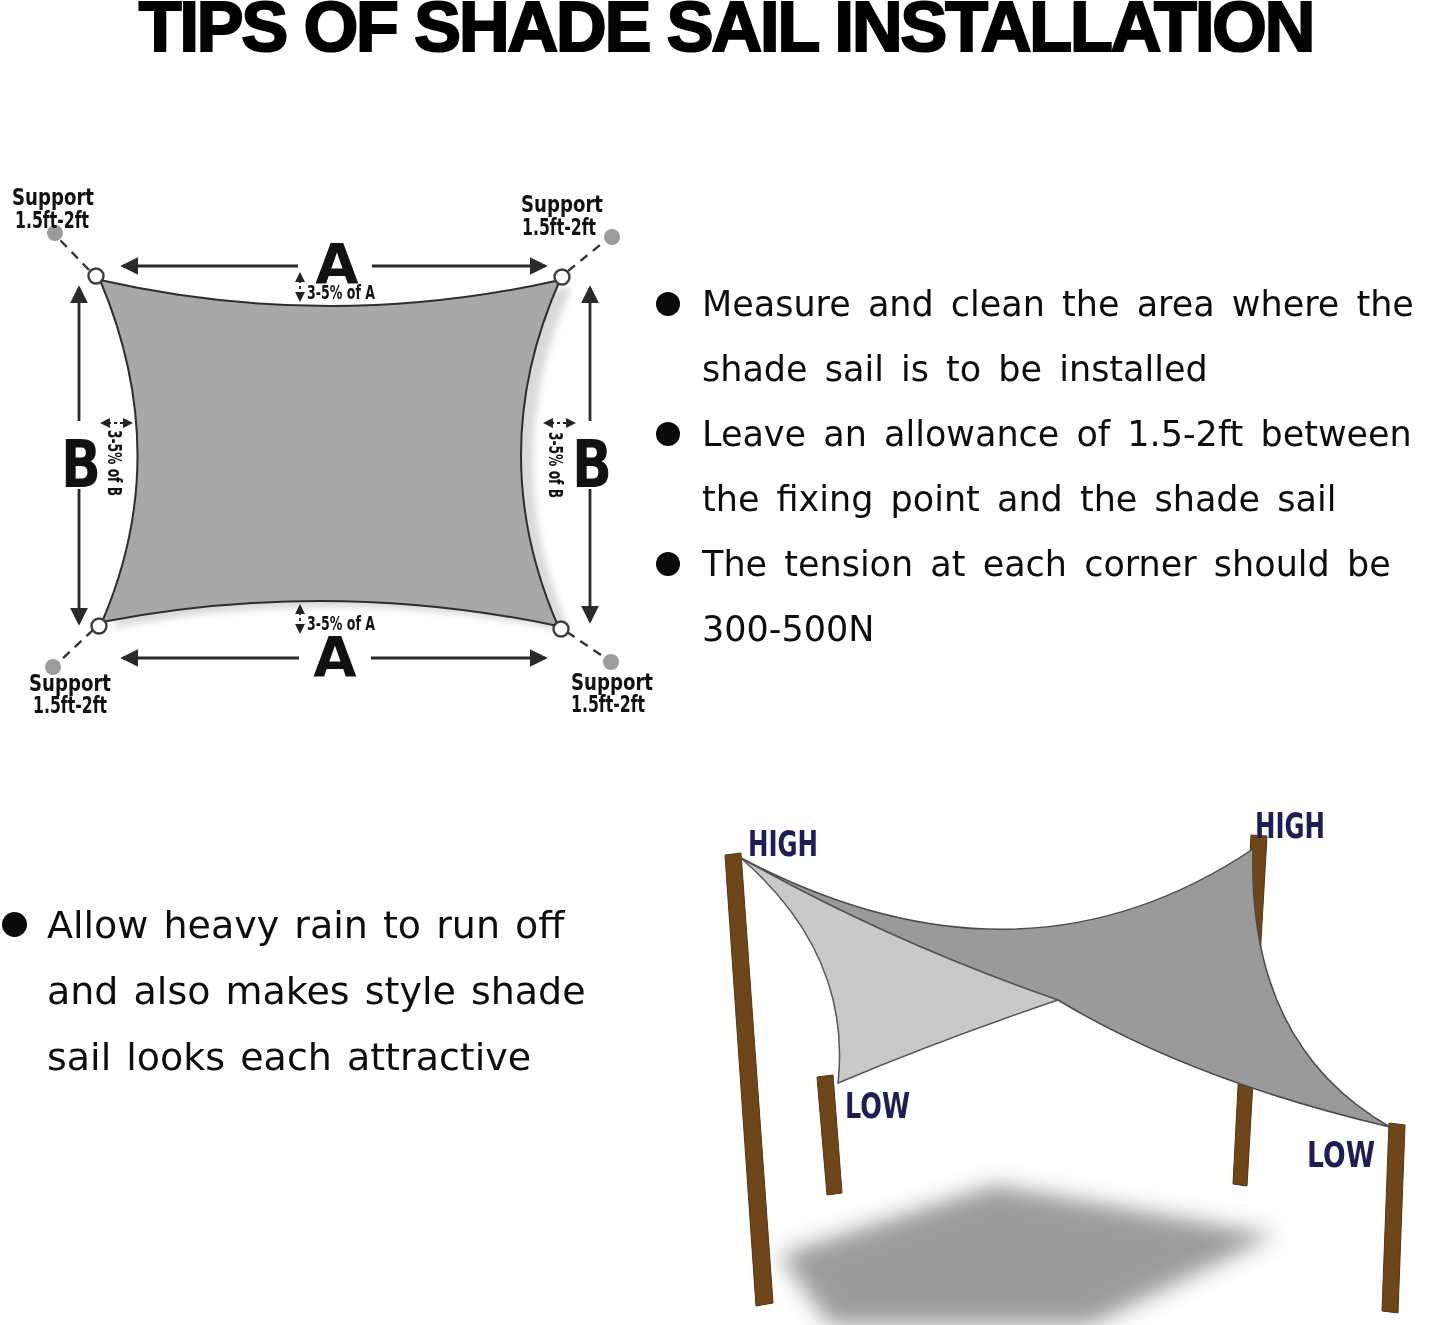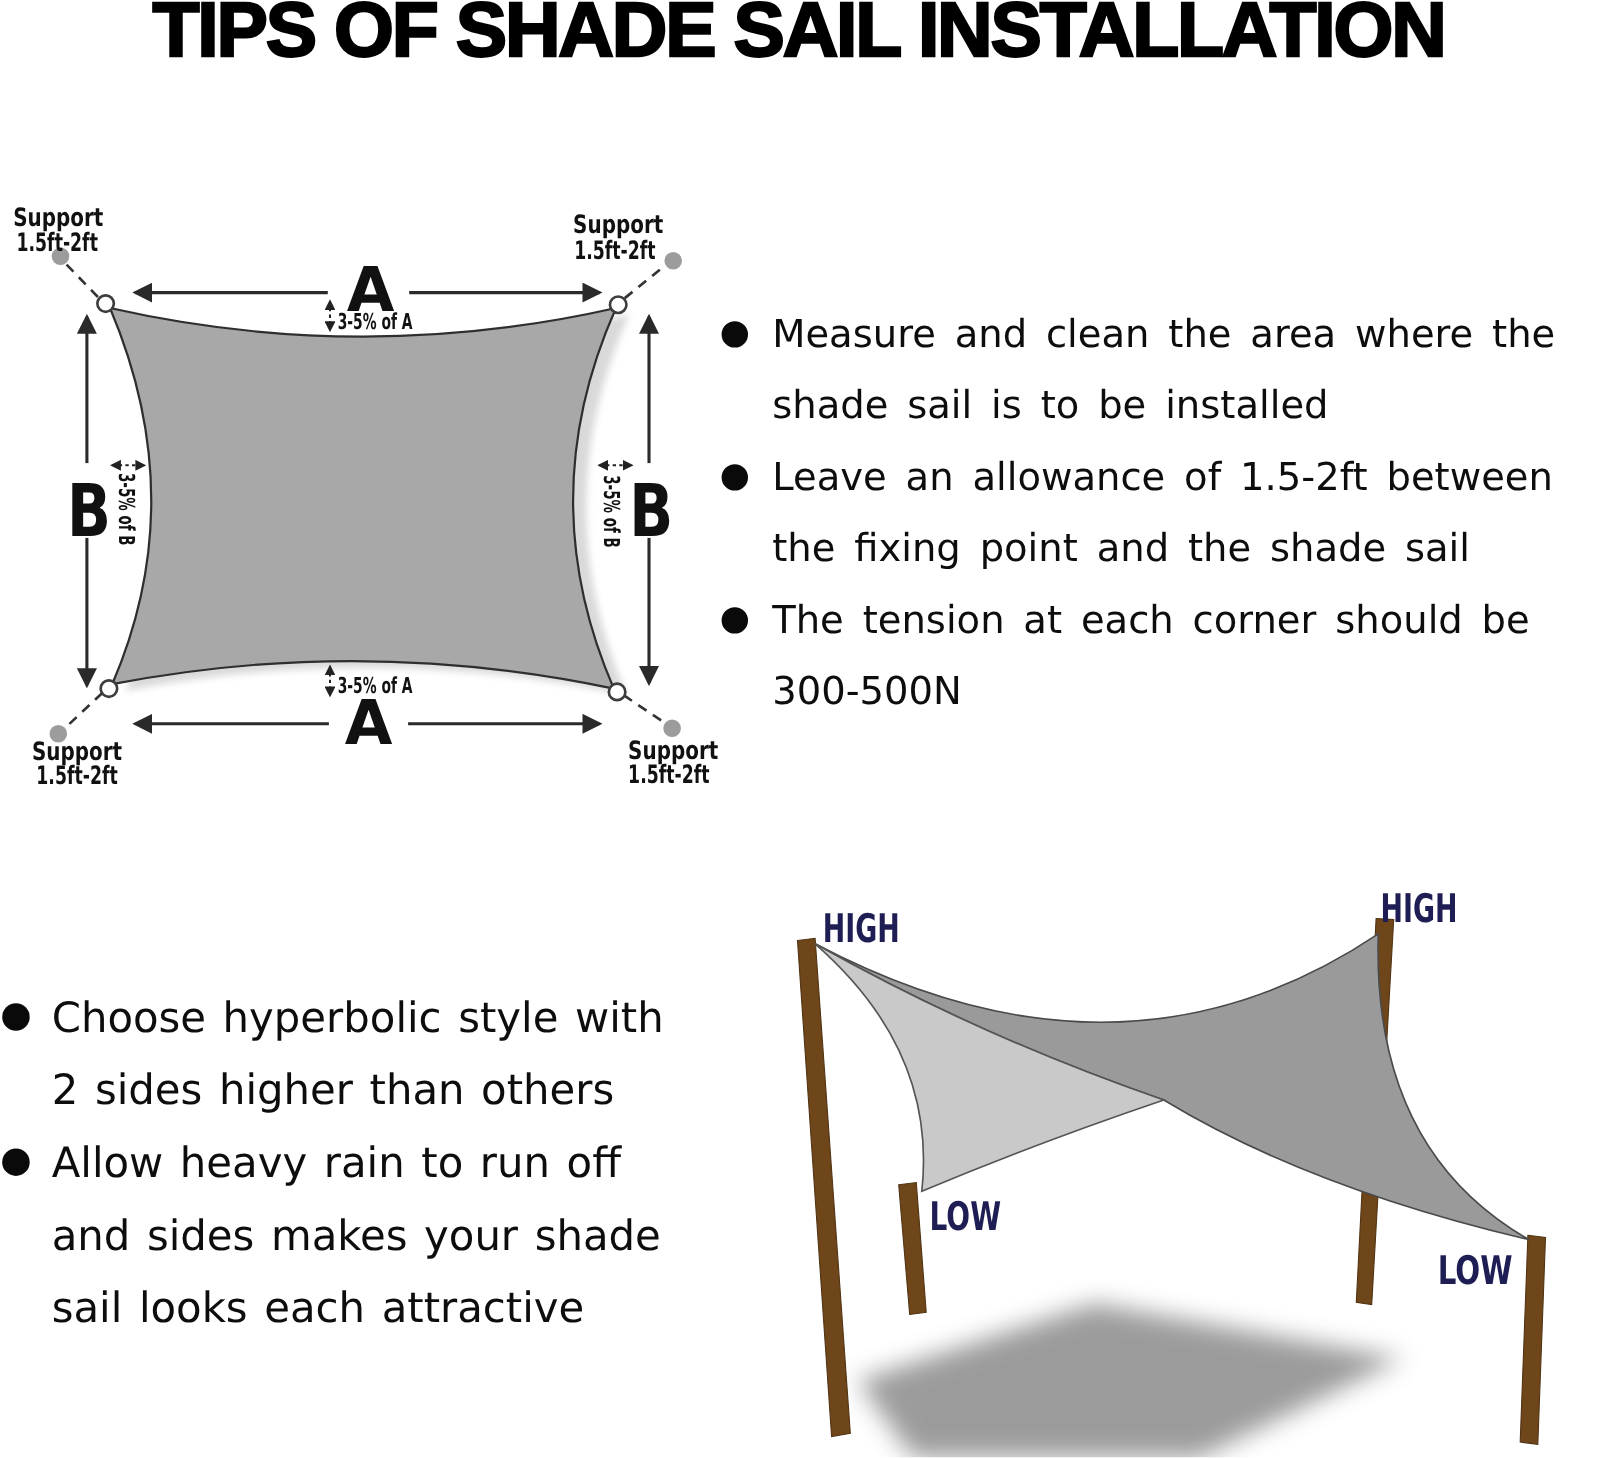--- a/index.html
+++ b/index.html
@@ -126,27 +126,22 @@
   <div class="tip-item">
     <span class="dot"></span>
     <div class="line">The tension at each corner should be</div>
     <div class="line">300-500N</div>
   </div>
 </div>
 
 <div class="tips tips-left">
   <div class="tip-item">
     <span class="dot"></span>
-    <div class="line">Choose hyperbolic style with</div>
-    <div class="line">2 sides higher than others</div>
-  </div>
-  <div class="tip-item">
-    <span class="dot"></span>
     <div class="line">Allow heavy rain to run off</div>
-    <div class="line">and sides makes your shade</div>
+    <div class="line">and also makes style shade</div>
     <div class="line">sail looks each attractive</div>
   </div>
 </div>
 
 <svg id="illustration-svg" width="812" height="545" viewBox="640 780 812 545">
   <defs>
     <filter id="soft" x="-30%" y="-30%" width="160%" height="160%">
       <feGaussianBlur stdDeviation="11"></feGaussianBlur>
     </filter>
   </defs>

